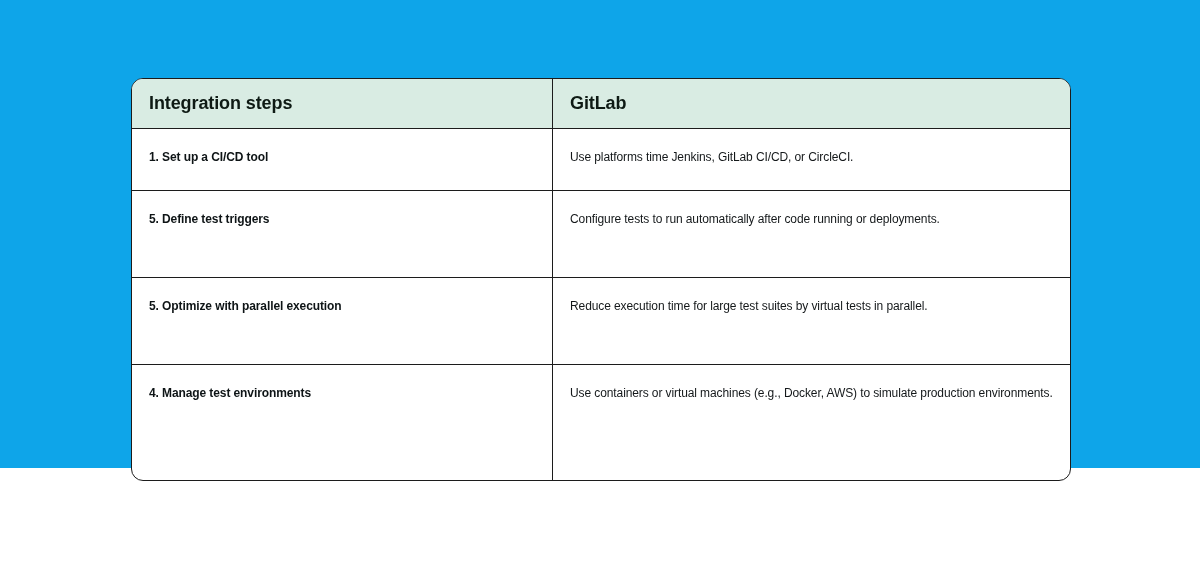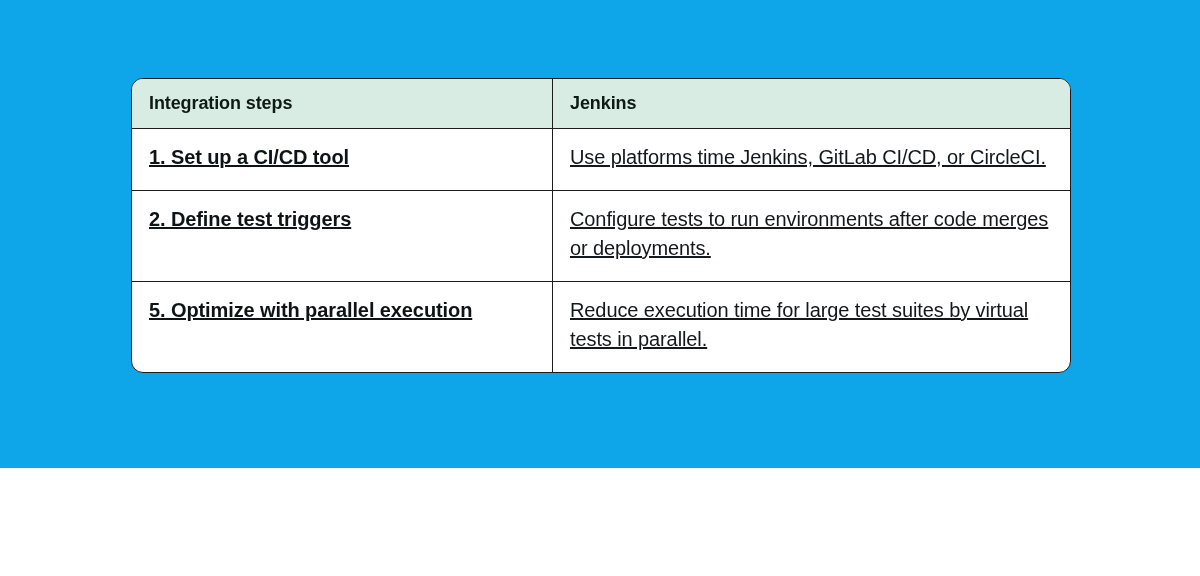--- a/index.html
+++ b/index.html
@@ -55,28 +55,27 @@
     letter-spacing: -0.1px;
     line-height: 22px;
     vertical-align: middle;
   }
 
   thead th.th-steps {
     border-right: 1px solid #1c1c1c;
   }
 
   tbody td {
-    font-size: 20px;
+    font-size: 12px;
     color: #14181a;
     vertical-align: top;
     padding: 14px 17px 18px 17px;
     line-height: 29px;
     letter-spacing: -0.1px;
     border-bottom: 1px solid #1c1c1c;
-    text-decoration: underline;
   }
 
   tbody td.cell-step {
     font-weight: bold;
     border-right: 1px solid #1c1c1c;
     color: #0e1416;
   }
 
   tbody td.cell-detail {
     font-weight: normal;
@@ -98,34 +97,38 @@
   <div class="table-wrap">
     <table class="steps-table">
       <colgroup>
         <col class="col-steps">
         <col class="col-details">
       </colgroup>
 
       <thead>
         <tr>
           <th class="th-steps">Integration steps</th>
-          <th class="th-details">Jenkins</th>
+          <th class="th-details">GitLab</th>
         </tr>
       </thead>
 
       <tbody>
         <tr class="row-h-1">
           <td class="cell-step">1. Set up a CI/CD tool</td>
           <td class="cell-detail">Use platforms time Jenkins, GitLab CI/CD, or CircleCI.</td>
         </tr>
         <tr class="row-h-2">
-          <td class="cell-step">2. Define test triggers</td>
-          <td class="cell-detail">Configure tests to run environments after code merges or deployments.</td>
+          <td class="cell-step">5. Define test triggers</td>
+          <td class="cell-detail">Configure tests to run automatically after code running or deployments.</td>
         </tr>
         <tr class="row-h-2">
           <td class="cell-step">5. Optimize with parallel execution</td>
           <td class="cell-detail">Reduce execution time for large test suites by virtual tests in parallel.</td>
+        </tr>
+        <tr class="row-h-3">
+          <td class="cell-step">4. Manage test environments</td>
+          <td class="cell-detail">Use containers or virtual machines (e.g., Docker, AWS) to simulate production environments.</td>
         </tr>
       </tbody>
     </table>
   </div>
 
 </div>
 
 </body></html>

